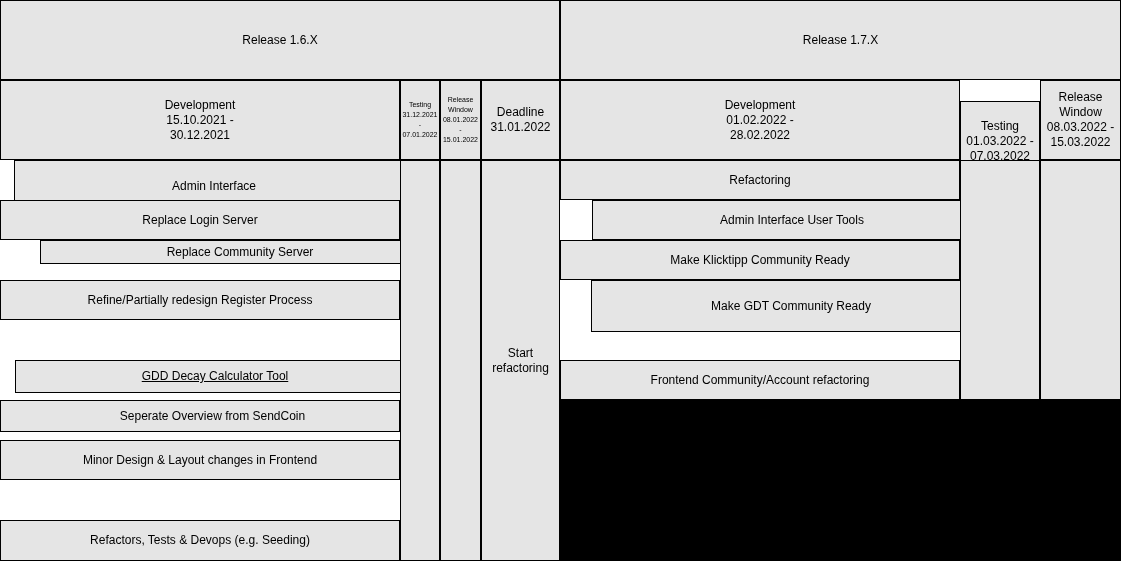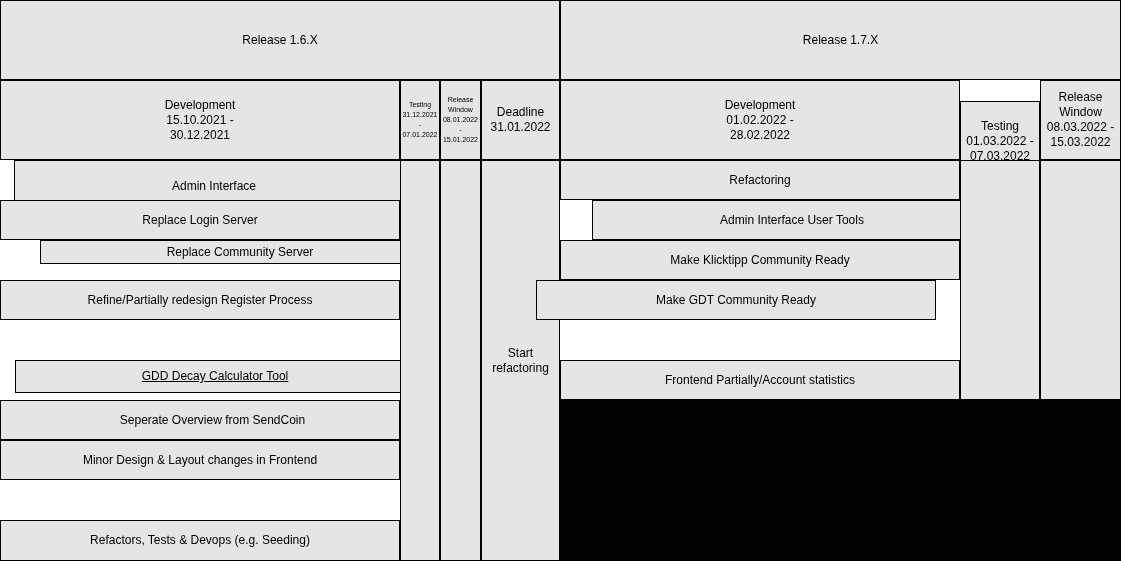--- a/index.html
+++ b/index.html
@@ -64,21 +64,21 @@
 15.01.2022</div>
 
   <div class="cell" style="left:481px; top:80px; width:79px; height:80px;">Deadline
 31.01.2022</div>
 
   <div class="cell" style="left:14px; top:160px; width:400px; height:52px;">Admin Interface</div>
   <div class="cell" style="left:0; top:200px; width:400px; height:40px;">Replace Login Server</div>
   <div class="cell" style="left:0; top:240px; width:400px; height:24px;margin-left:40px;">Replace Community Server</div>
   <div class="cell" style="left:0; top:280px; width:400px; height:40px;">Refine/Partially redesign Register Process</div>
   <div class="cell" style="left:15px; top:360px; width:400px; height:33px;text-decoration:underline;">GDD Decay Calculator Tool</div>
-  <div class="cell" style="left:0; top:400px; width:400px; height:40px;padding-left:25px;">Seperate Overview from SendCoin</div>
+  <div class="cell" style="left:0; top:400px; width:400px; height:32px;padding-left:25px;">Seperate Overview from SendCoin</div>
   <div class="cell" style="left:0; top:440px; width:400px; height:40px;">Minor Design &amp; Layout changes in Frontend</div>
   <div class="cell" style="left:0; top:520px; width:400px; height:41px;">Refactors, Tests &amp; Devops (e.g. Seeding)</div>
 
   <div class="cell" style="left:400px; top:160px; width:40px; height:401px;"></div>
   <div class="cell" style="left:440px; top:160px; width:41px; height:401px;"></div>
   <div class="cell" style="left:481px; top:160px; width:79px; height:401px;">Start
 refactoring</div>
 
   <div class="cell" style="left:560px; top:0; width:561px; height:80px;">Release 1.7.X</div>
 
@@ -91,21 +91,21 @@
 07.03.2022</div>
 
   <div class="cell" style="left:1040px; top:80px; width:81px; height:80px;">Release
 Window
 08.03.2022 -
 15.03.2022</div>
 
   <div class="cell" style="left:560px; top:160px; width:400px; height:40px;">Refactoring</div>
   <div class="cell" style="left:560px; top:200px; width:400px; height:40px;margin-left:32px;">Admin Interface User Tools</div>
   <div class="cell" style="left:560px; top:240px; width:400px; height:40px;">Make Klicktipp Community Ready</div>
-  <div class="cell" style="left:536px; top:280px; width:400px; height:40px;">Make GDT Community Ready</div>
-  <div class="cell" style="left:560px; top:360px; width:400px; height:40px;">Frontend Partially/Account statistics</div>
+  <div class="cell" style="left:591px; top:280px; width:400px; height:52px;">Make GDT Community Ready</div>
+  <div class="cell" style="left:560px; top:360px; width:400px; height:40px;">Frontend Community/Account refactoring</div>
 
   <div class="cell" style="left:960px; top:160px; width:80px; height:240px;"></div>
   <div class="cell" style="left:1040px; top:160px; width:81px; height:240px;"></div>
 
   <div class="redacted" style="left:560px; top:400px; width:561px; height:161px;"></div>
 
 </div>
 
 </body></html>

